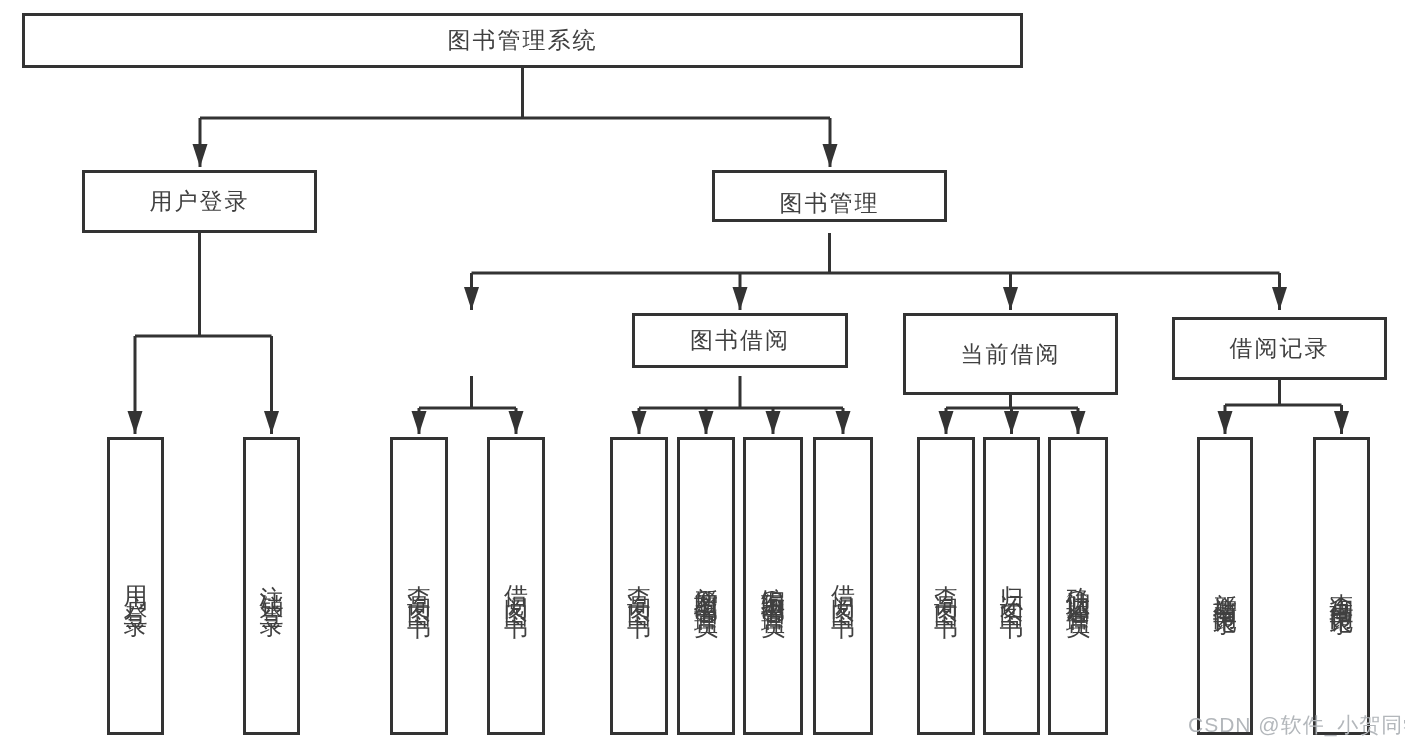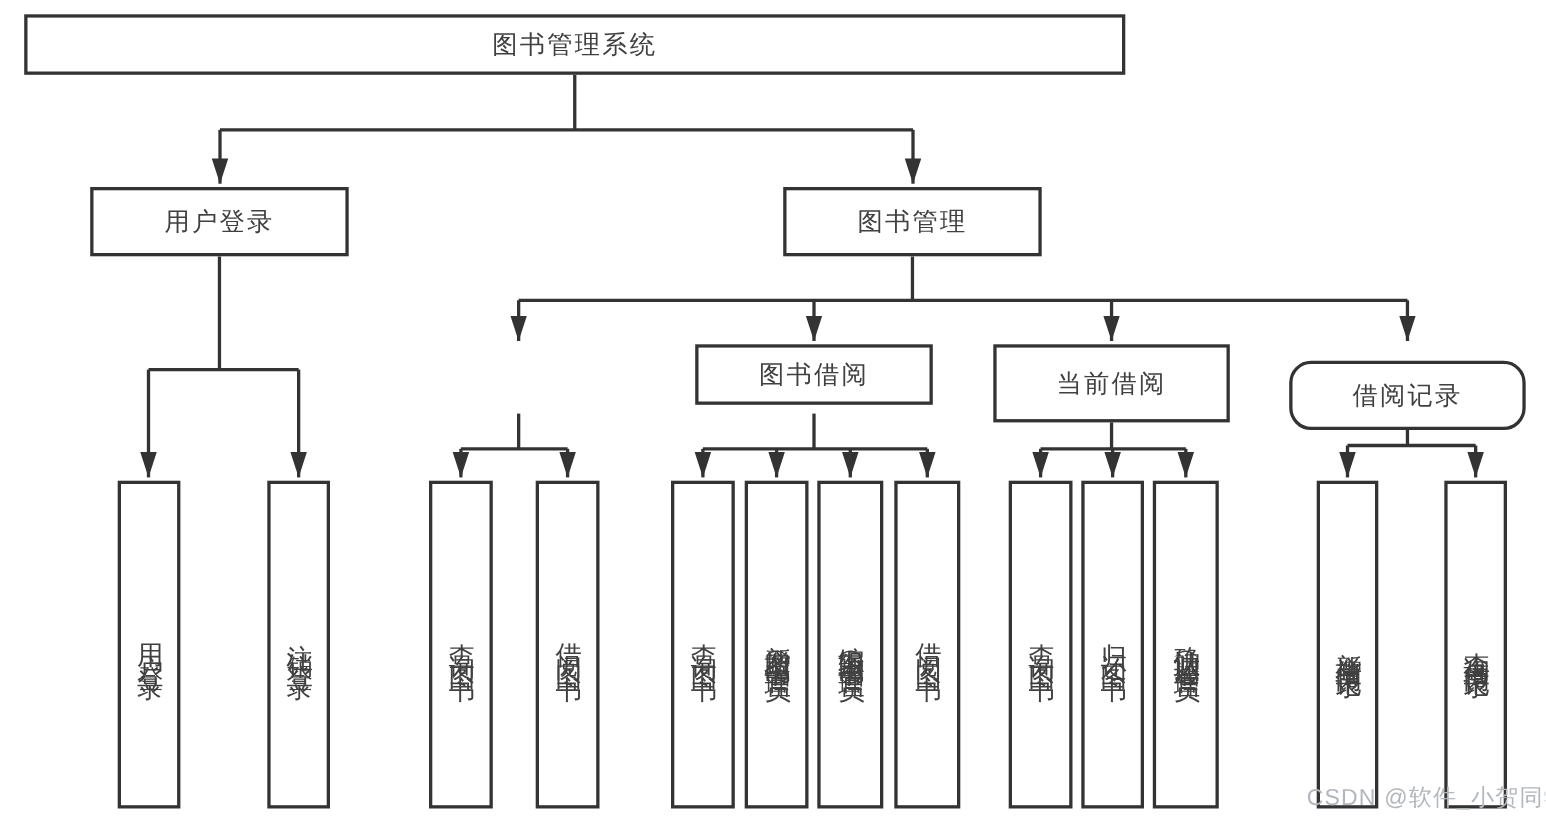--- a/index.html
+++ b/index.html
@@ -121,31 +121,31 @@
     </g>
   </svg>
 
   <div class="node hbox" style="left:22px; top:13px; width:1001px; height:55px;">
     <span>图书管理系统</span>
   </div>
 
   <div class="node hbox" style="left:82px; top:170px; width:235px; height:63px;">
     <span>用户登录</span>
   </div>
-  <div class="node hbox" style="left:712px; top:170px; width:235px; height:63px;">
+  <div class="node hbox" style="left:712px; top:170px; width:235px; height:52px;align-items:flex-end;">
     <span>图书管理</span>
   </div>
 
   <div class="node hbox" style="left:632px; top:313px; width:216px; height:55px;">
     <span>图书借阅</span>
   </div>
-  <div class="node hbox" style="left:903px; top:313px; width:215px; height:71px;">
+  <div class="node hbox" style="left:903px; top:313px; width:215px; height:82px;">
     <span>当前借阅</span>
   </div>
-  <div class="node hbox" style="left:1172px; top:328px; width:215px; height:63px;border-radius:20px;">
+  <div class="node hbox" style="left:1172px; top:317px; width:215px; height:63px;">
     <span>借阅记录</span>
   </div>
 
   <div class="node vbox" style="left:107px; top:437px; width:57px; height:298px;">
     <span>用户登录</span>
   </div>
   <div class="node vbox" style="left:243px; top:437px; width:57px; height:298px;">
     <span>注销登录</span>
   </div>
 

